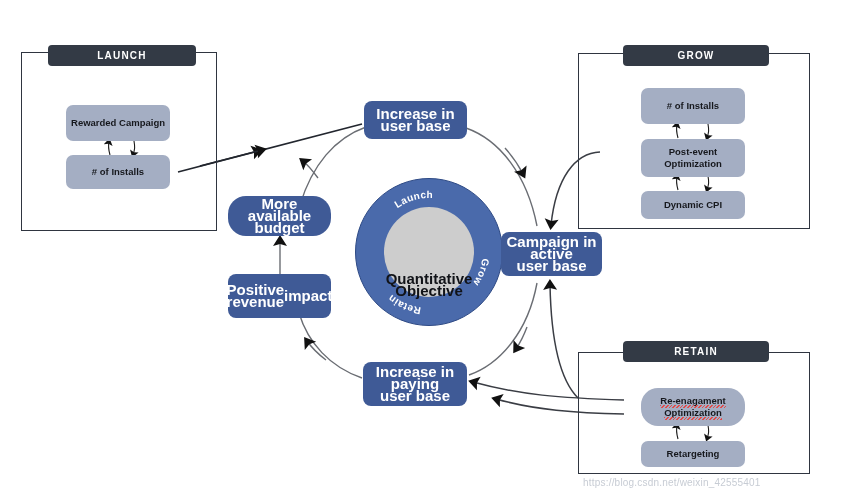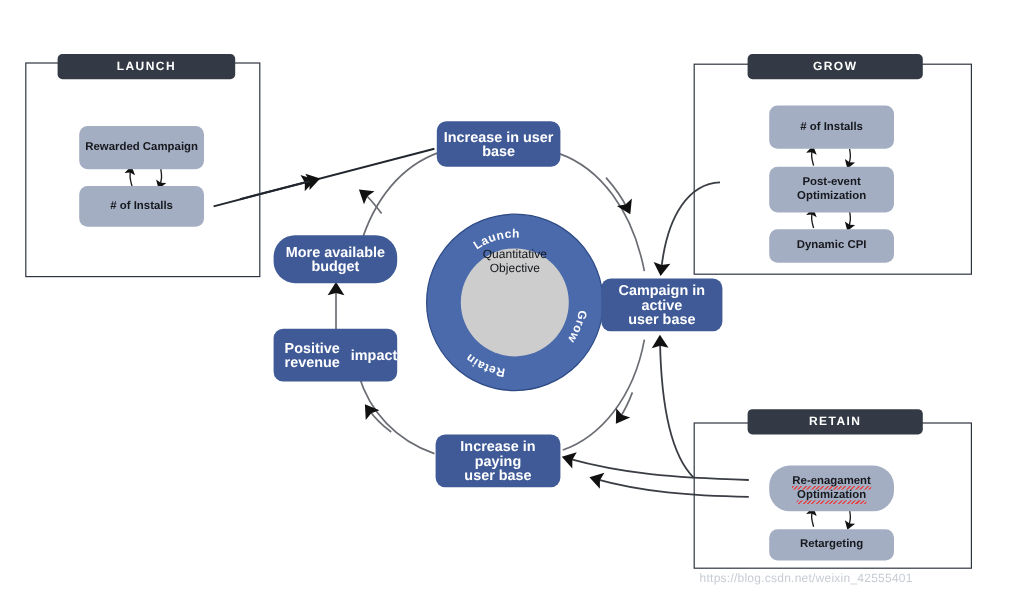--- a/index.html
+++ b/index.html
@@ -81,21 +81,21 @@
         #e24b4b 0px, #e24b4b 1.2px,
         rgba(226,75,75,0) 1.2px, rgba(226,75,75,0) 2.6px);
   }
 
   
   .cybox {
     position: absolute;
     background: #3f5a96;
     border-radius: 8px;
     color: #ffffff;
-    font-size: 12px;
+    font-size: 15px;
     font-weight: bold;
     display: flex;
     align-items: center;
     justify-content: center;
     text-align: center;
     line-height: 12px;
     box-sizing: border-box;
     z-index: 6;
   }
 
@@ -125,26 +125,26 @@
     border-radius: 50%;
     background: #cdcdcd;
   }
   .donut-center-label {
     position: absolute;
     left: 29px;
     top: 29px;
     width: 90px;
     height: 90px;
     display: flex;
-    align-items: flex-start;
+    align-items: flex-end;
     justify-content: center;
     text-align: center;
     color: #111318;
-    font-size: 10px;
-    font-weight: normal;
+    font-size: 15px;
+    font-weight: bold;
     line-height: 12px;
   }
   .ring-text {
     position: absolute;
     inset: 0;
     width: 148px;
     height: 148px;
   }
   .ring-text text {
     fill: #ffffff;

